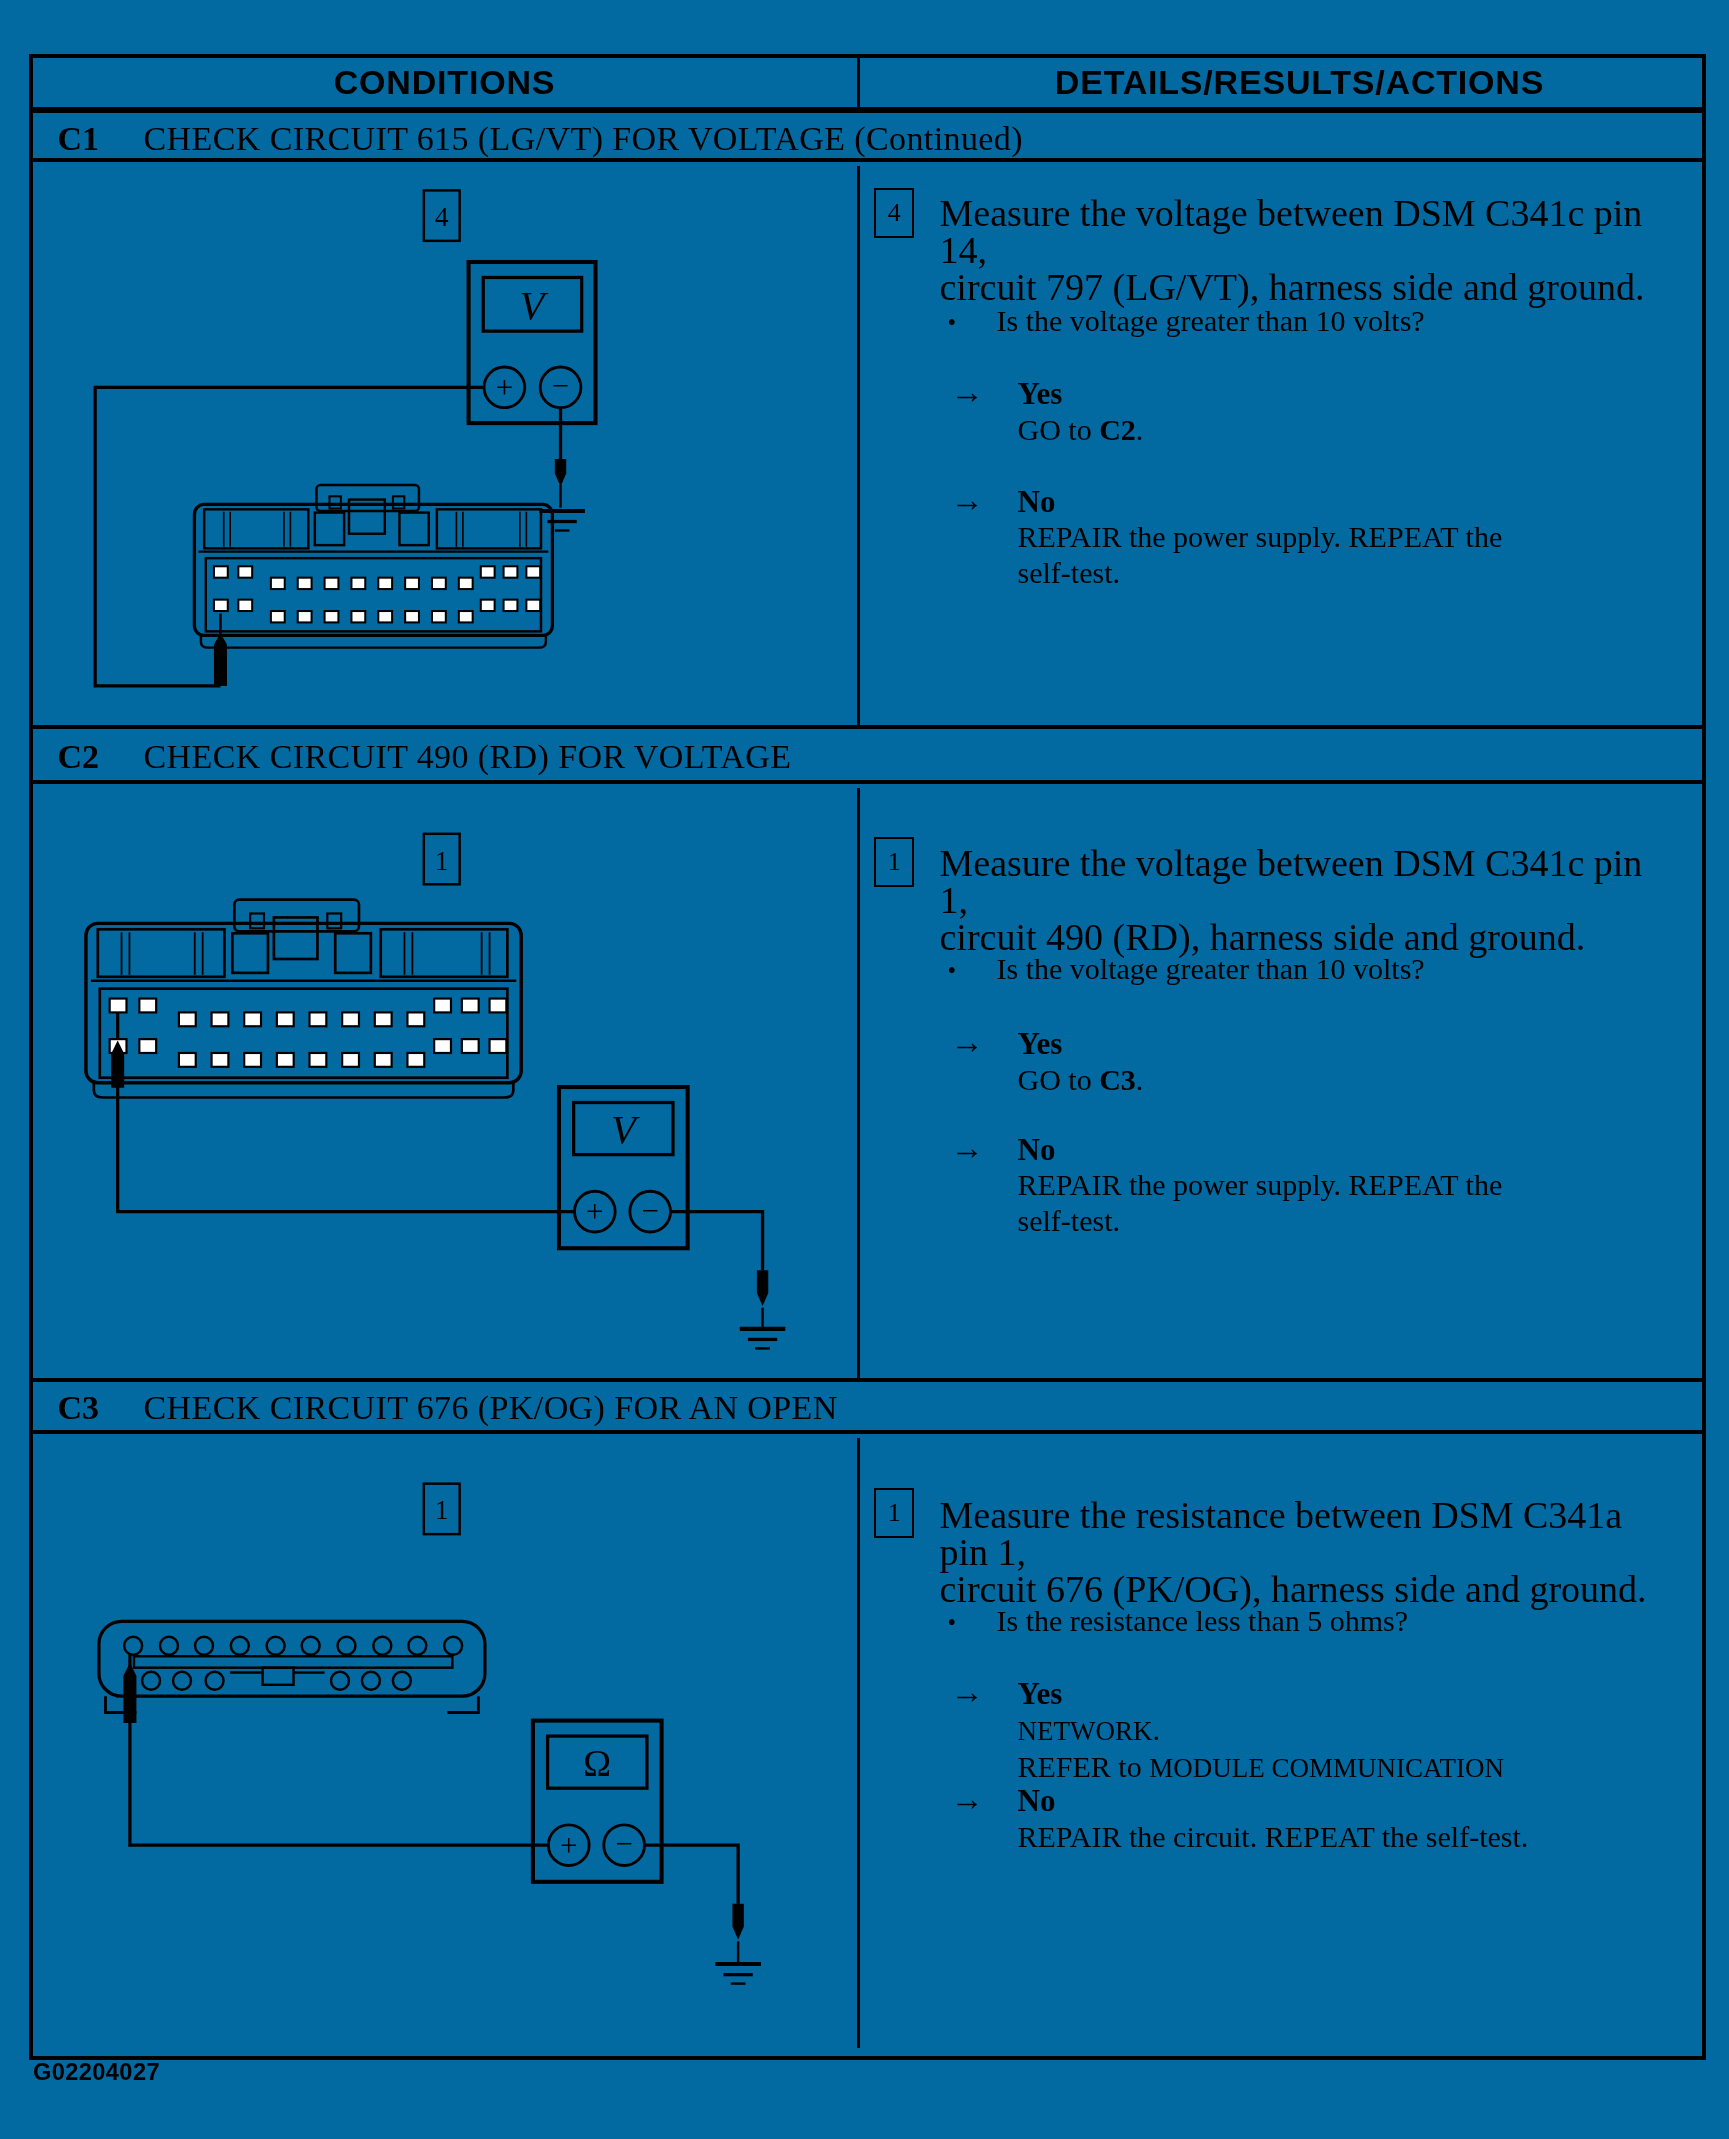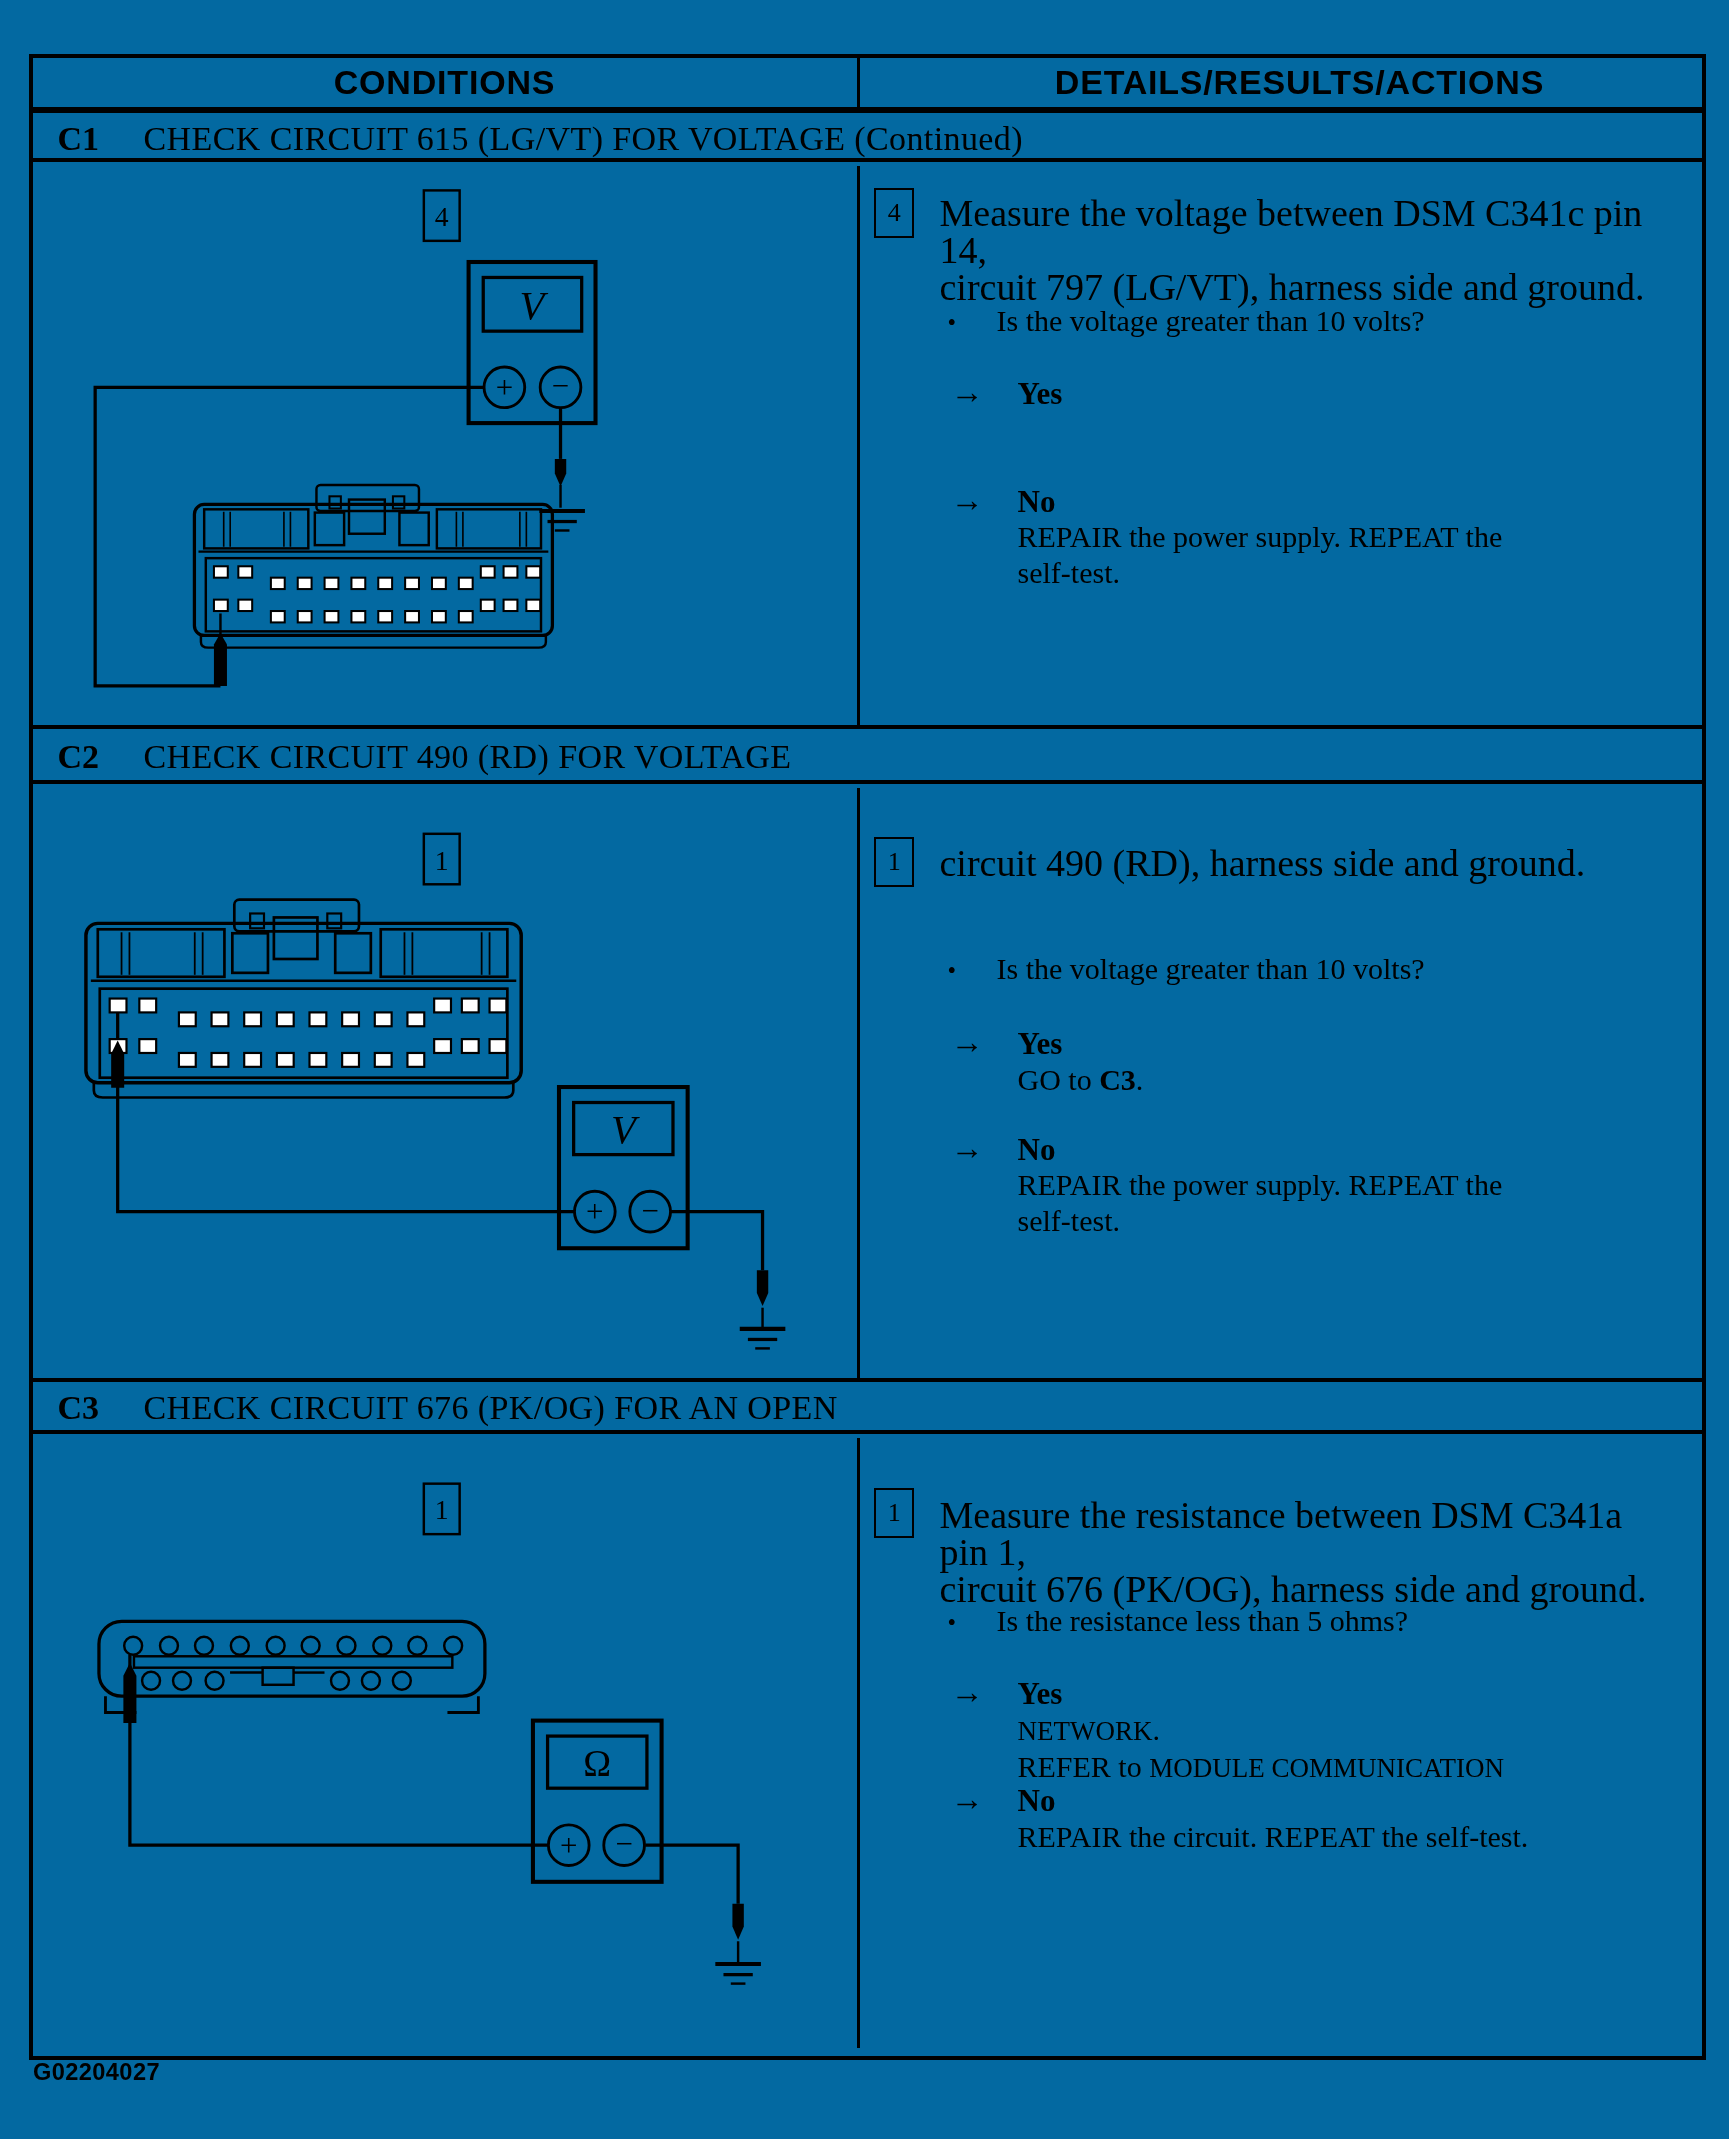--- a/index.html
+++ b/index.html
@@ -147,20 +147,23 @@
           <div>Measure the voltage between DSM C341c pin 14,</div>
           <div>circuit 797 (LG/VT), harness side and ground.</div>
         </div>
         <div class="qrow" style="top:138px;">
           <span class="bul">•</span><span>Is the voltage greater than 10 volts?</span>
         </div>
         <div class="alabel" style="top:210px;">
           <span class="arr">→</span>
           <span class="lbl">Yes</span>
         </div>
+        <div class="act" style="top:246px;">
+          <span>GO to </span><span class="b">C2</span><span>.</span>
+        </div>
         <div class="alabel" style="top:318px;">
           <span class="arr">→</span>
           <span class="lbl">No</span>
         </div>
         <div class="act" style="top:353px;">
           <div>REPAIR the power supply. REPEAT the</div>
           <div>self-test.</div>
         </div>
       </div>
       <div class="vdiv"></div>
@@ -252,20 +255,21 @@
               <line x1="868" y1="664" x2="924" y2="664"></line>
               <line x1="878" y1="677" x2="914" y2="677" stroke-width="4"></line>
               <line x1="887" y1="688" x2="905" y2="688" stroke-width="3"></line>
             </g>
           </g>
         </svg>
       </div>
       <div class="rcell">
         <div class="stepbox" style="top:49px;">1</div>
         <div class="para" style="top:57px;">
+          <div>Measure the voltage between DSM C341c pin 1,</div>
           <div>circuit 490 (RD), harness side and ground.</div>
         </div>
         <div class="qrow" style="top:164px;">
           <span class="bul">•</span><span>Is the voltage greater than 10 volts?</span>
         </div>
         <div class="alabel" style="top:238px;">
           <span class="arr">→</span>
           <span class="lbl">Yes</span>
         </div>
         <div class="act" style="top:274px;">

